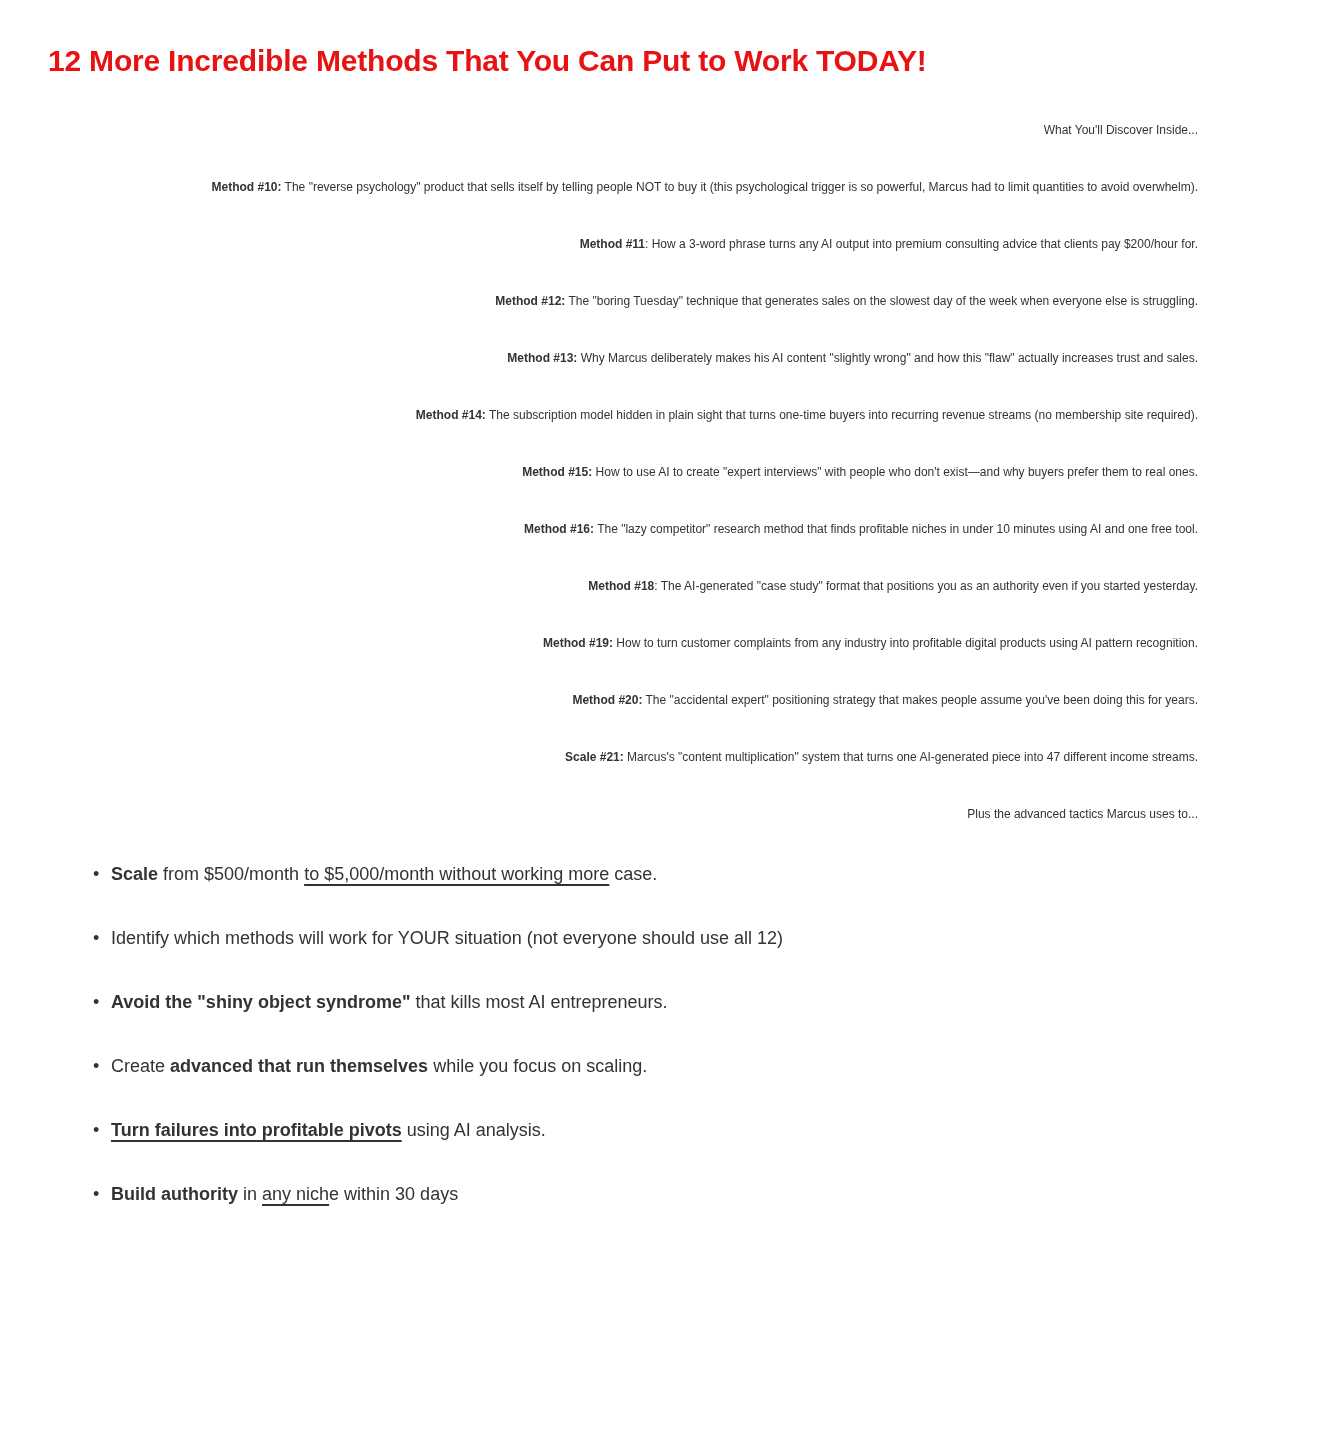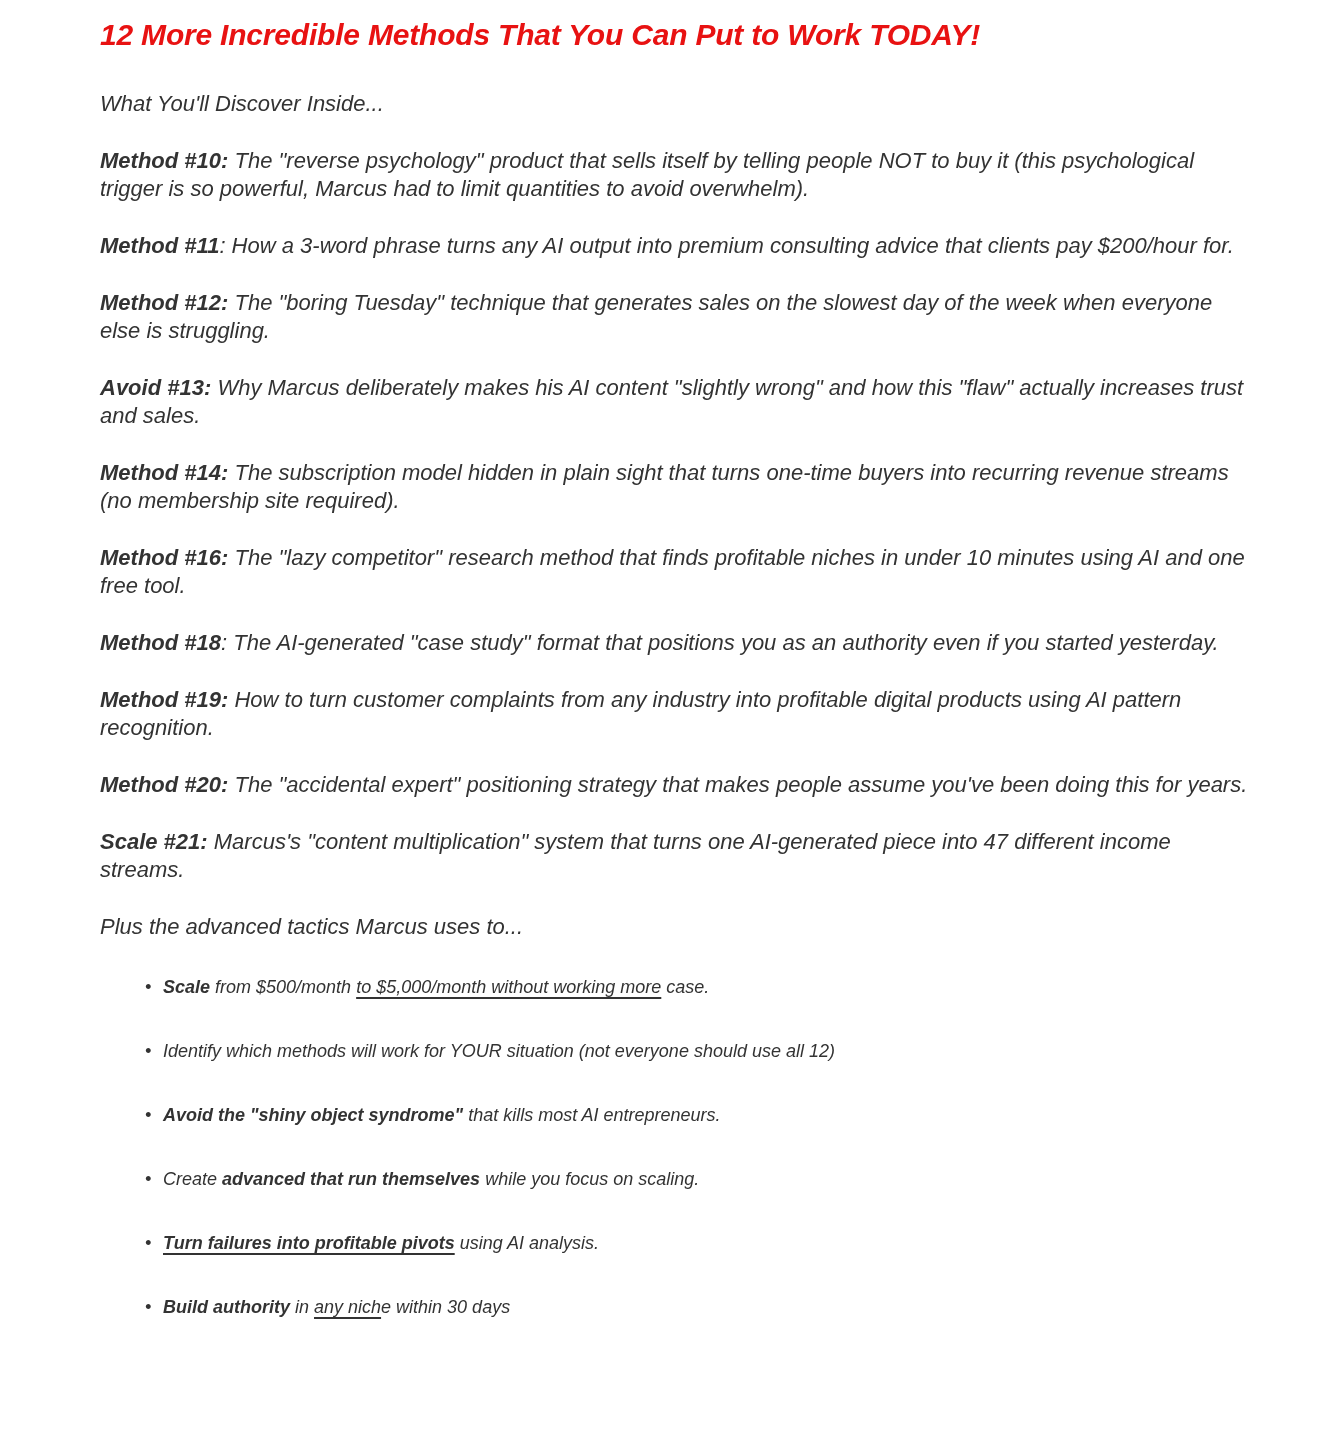--- a/index.html
+++ b/index.html
@@ -6,37 +6,37 @@
   html, body {
     margin: 0;
     padding: 0;
     background: var(--bg, #ffffff);
     color: var(--text, #333333);
     font-family: "Liberation Sans", "DejaVu Sans", sans-serif;
   }
   body { width: 1343px; min-height: 1432px; }
   .page {
     width: 1150px;
-    margin-left: 100px;
-    padding-top: 17px;
-    font-style: italic;
+    margin-left: 48px;
+    padding-top: 43px;
   }
   h1.headline {
     color: var(--accent, #e81212);
     font-size: 30px;
     line-height: 36px;
     font-weight: 700;
     margin: 0 0 37px 0;
     letter-spacing: -0.2px;
   }
   .intro, .para {
-    font-size: 22px;
+    font-size: 12px;
     line-height: 28px;
     margin: 0 0 29px 0;
     font-weight: 400;
+    text-align: right;
   }
   .b { font-weight: 700; }
   .u {
     text-decoration: underline;
     text-decoration-thickness: 2px;
     text-underline-offset: 4px;
   }
   ul.benefits {
     list-style: none;
     margin: 32px 0 0 0;
@@ -62,22 +62,23 @@
 <div class="page">
 
   <h1 class="headline">12 More Incredible Methods That You Can Put to Work TODAY!</h1>
 
   <p class="intro">What You'll Discover Inside...</p>
 
   <div>
       <p class="para"><span class="b">Method #10:</span><span> The "reverse psychology" product that sells itself by telling people NOT to buy it (this psychological trigger is so powerful, Marcus had to limit quantities to avoid overwhelm).</span></p>
       <p class="para"><span class="b">Method #11</span><span>: How a 3-word phrase turns any AI output into premium consulting advice that clients pay $200/hour for.</span></p>
       <p class="para"><span class="b">Method #12:</span><span> The "boring Tuesday" technique that generates sales on the slowest day of the week when everyone else is struggling.</span></p>
-      <p class="para"><span class="b">Avoid #13:</span><span> Why Marcus deliberately makes his AI content "slightly wrong" and how this "flaw" actually increases trust and sales.</span></p>
+      <p class="para"><span class="b">Method #13:</span><span> Why Marcus deliberately makes his AI content "slightly wrong" and how this "flaw" actually increases trust and sales.</span></p>
       <p class="para"><span class="b">Method #14:</span><span> The subscription model hidden in plain sight that turns one-time buyers into recurring revenue streams (no membership site required).</span></p>
+      <p class="para"><span class="b">Method #15:</span><span> How to use AI to create "expert interviews" with people who don't exist—and why buyers prefer them to real ones.</span></p>
       <p class="para"><span class="b">Method #16:</span><span> The "lazy competitor" research method that finds profitable niches in under 10 minutes using AI and one free tool.</span></p>
       <p class="para"><span class="b">Method #18</span><span>: The AI-generated "case study" format that positions you as an authority even if you started yesterday.</span></p>
       <p class="para"><span class="b">Method #19:</span><span> How to turn customer complaints from any industry into profitable digital products using AI pattern recognition.</span></p>
       <p class="para"><span class="b">Method #20:</span><span> The "accidental expert" positioning strategy that makes people assume you've been doing this for years.</span></p>
       <p class="para"><span class="b">Scale #21:</span><span> Marcus's "content multiplication" system that turns one AI-generated piece into 47 different income streams.</span></p>
     </div>
 
   <p class="para">Plus the advanced tactics Marcus uses to...</p>
 
   <ul class="benefits">

